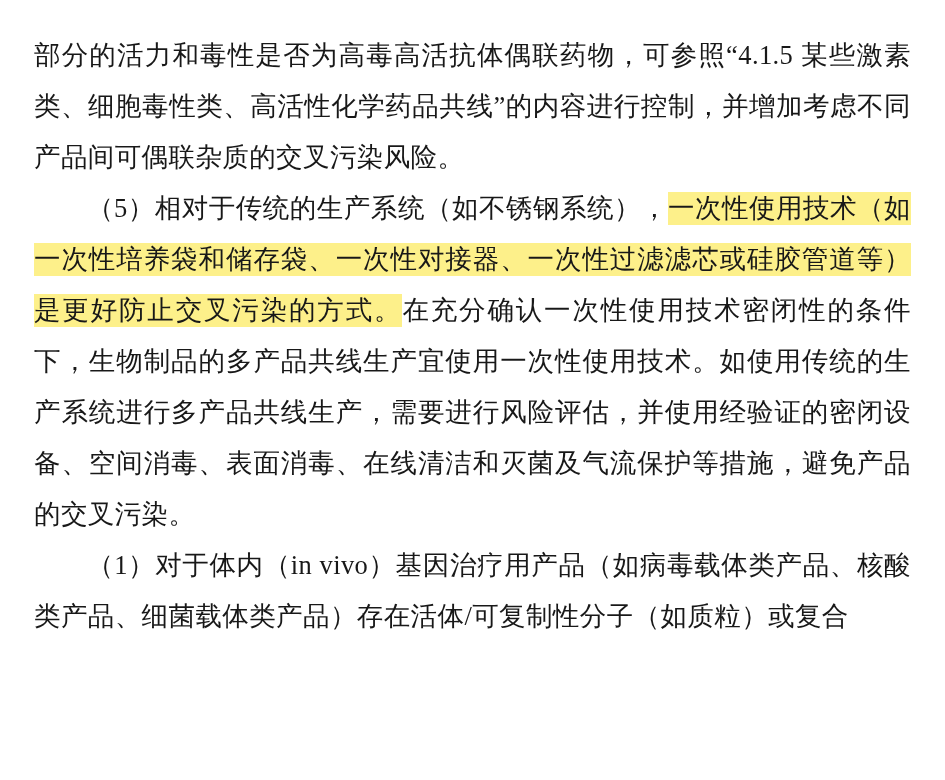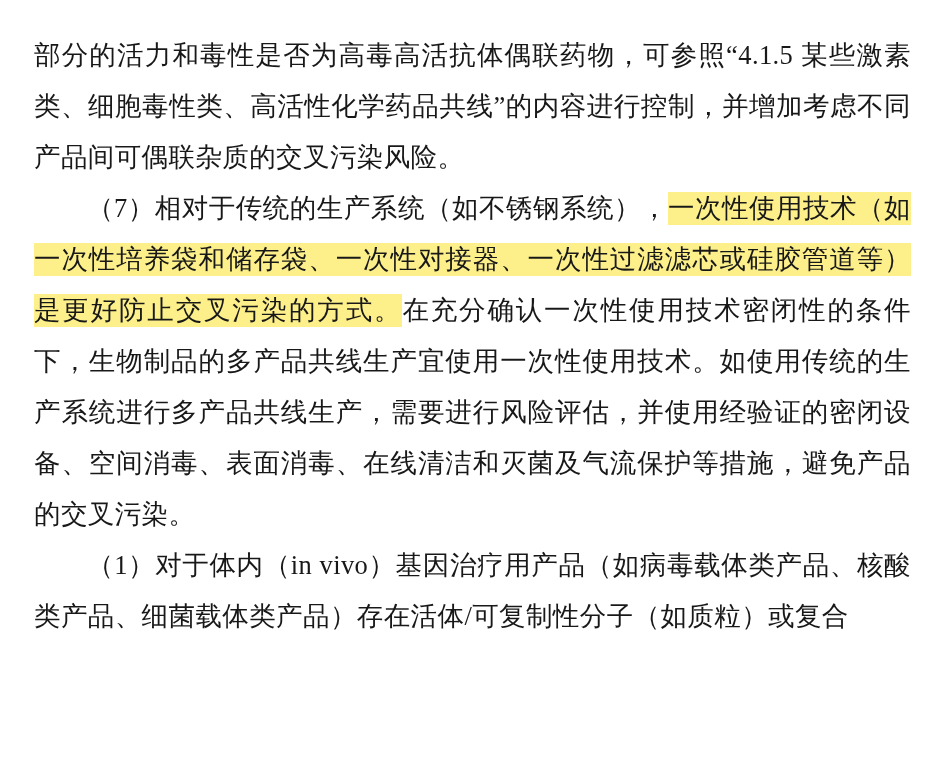--- a/index.html
+++ b/index.html
@@ -50,20 +50,20 @@
 </head>
 <body>
 
 <div class="page">
 
   <p class="para">
     <span>部分的活力和毒性是否为高毒高活抗体偶联药物，可参照“4.1.5 某些激素类、细胞毒性类、高活性化学药品共线”的内容进行控制，并增加考虑不同产品间可偶联杂质的交叉污染风险。</span>
   </p>
 
   <p class="para indent">
-    <span>（7）相对于传统的生产系统（如不锈钢系统），</span><span class="hl">一次性使用技术（如一次性培养袋和储存袋、一次性对接器、一次性过滤滤芯或硅胶管道等）是更好防止交叉污染的方式。</span><span>在充分确认一次性使用技术密闭性的条件下，生物制品的多产品共线生产宜使用一次性使用技术。如使用传统的生产系统进行多产品共线生产，需要进行风险评估，并使用经验证的密闭设备、空间消毒、表面消毒、在线清洁和灭菌及气流保护等措施，避免产品的交叉污染。</span>
+    <span>（5）相对于传统的生产系统（如不锈钢系统），</span><span class="hl">一次性使用技术（如一次性培养袋和储存袋、一次性对接器、一次性过滤滤芯或硅胶管道等）是更好防止交叉污染的方式。</span><span>在充分确认一次性使用技术密闭性的条件下，生物制品的多产品共线生产宜使用一次性使用技术。如使用传统的生产系统进行多产品共线生产，需要进行风险评估，并使用经验证的密闭设备、空间消毒、表面消毒、在线清洁和灭菌及气流保护等措施，避免产品的交叉污染。</span>
   </p>
 
   <p class="para indent">
     <span>（1）对于体内（in vivo）基因治疗用产品（如病毒载体类产品、核酸类产品、细菌载体类产品）存在活体/可复制性分子（如质粒）或复合</span>
   </p>
 
 </div>
 
 </body></html>

